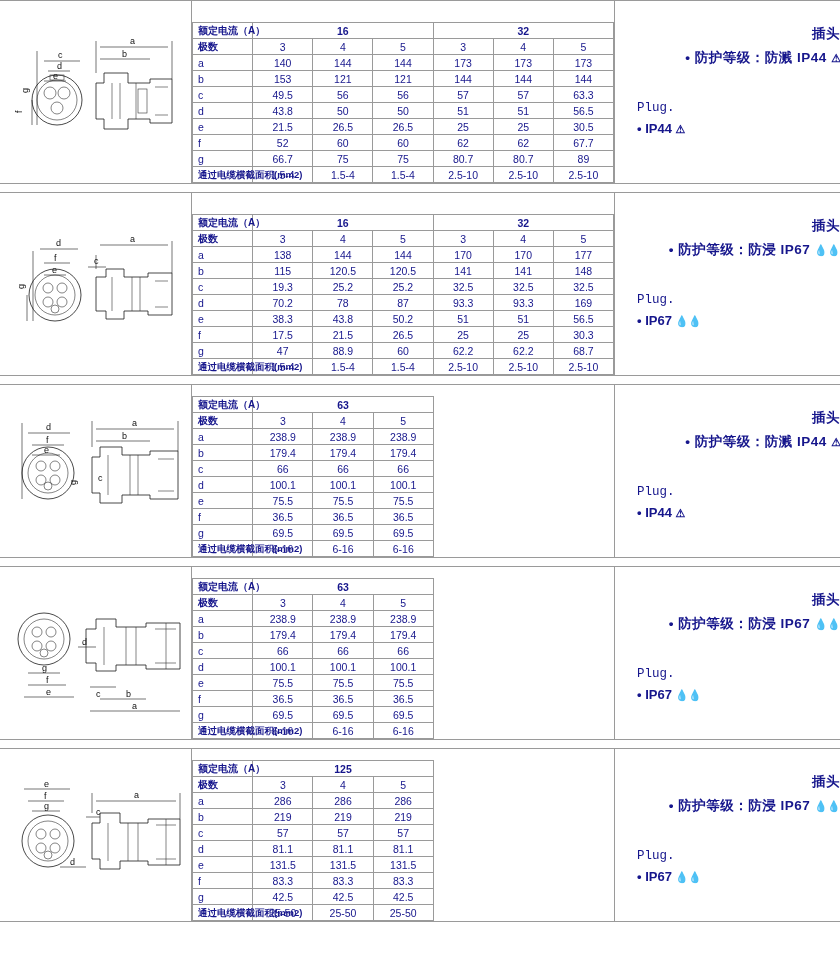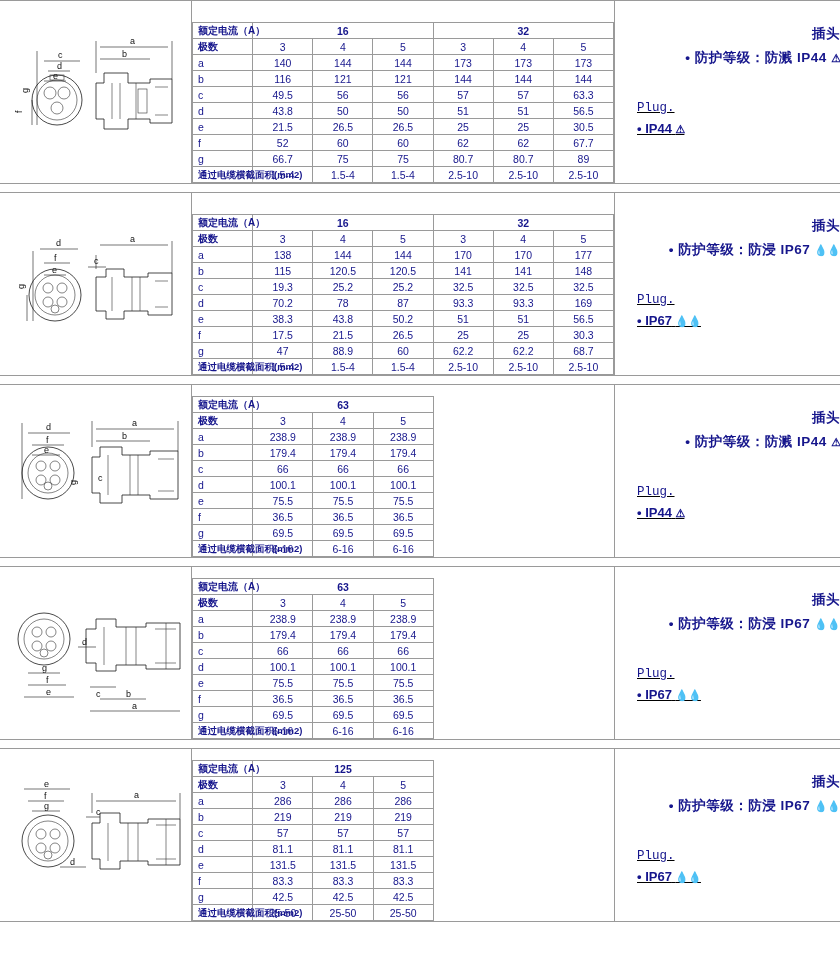--- a/index.html
+++ b/index.html
@@ -92,21 +92,20 @@
     color: #16168c;
     font-family: "Liberation Sans", sans-serif;
     letter-spacing: .5px;
     margin-bottom: 6px;
     white-space: nowrap;
     text-align: right;
   }
   .notes .cn-line.second { margin-bottom: 0; }
   .notes .en-block {
     margin-top: 34px;
-    text-decoration: underline;
   }
   .notes .en-line {
     font-size: 12.5px;
     color: #16168c;
     font-family: "Liberation Mono", monospace;
     margin-bottom: 6px;
     white-space: nowrap;
   }
   .notes .en-line.bullet {
     font-family: "Liberation Sans", sans-serif;
@@ -180,21 +179,21 @@
           <td class="rowlab">a</td>
           <td class="val">140</td>
           <td class="val">144</td>
           <td class="val">144</td>
           <td class="val">173</td>
           <td class="val">173</td>
           <td class="val">173</td>
         </tr>
         <tr>
           <td class="rowlab">b</td>
-          <td class="val">116</td>
+          <td class="val">153</td>
           <td class="val">121</td>
           <td class="val">121</td>
           <td class="val">144</td>
           <td class="val">144</td>
           <td class="val">144</td>
         </tr>
         <tr>
           <td class="rowlab">c</td>
           <td class="val">49.5</td>
           <td class="val">56</td>

